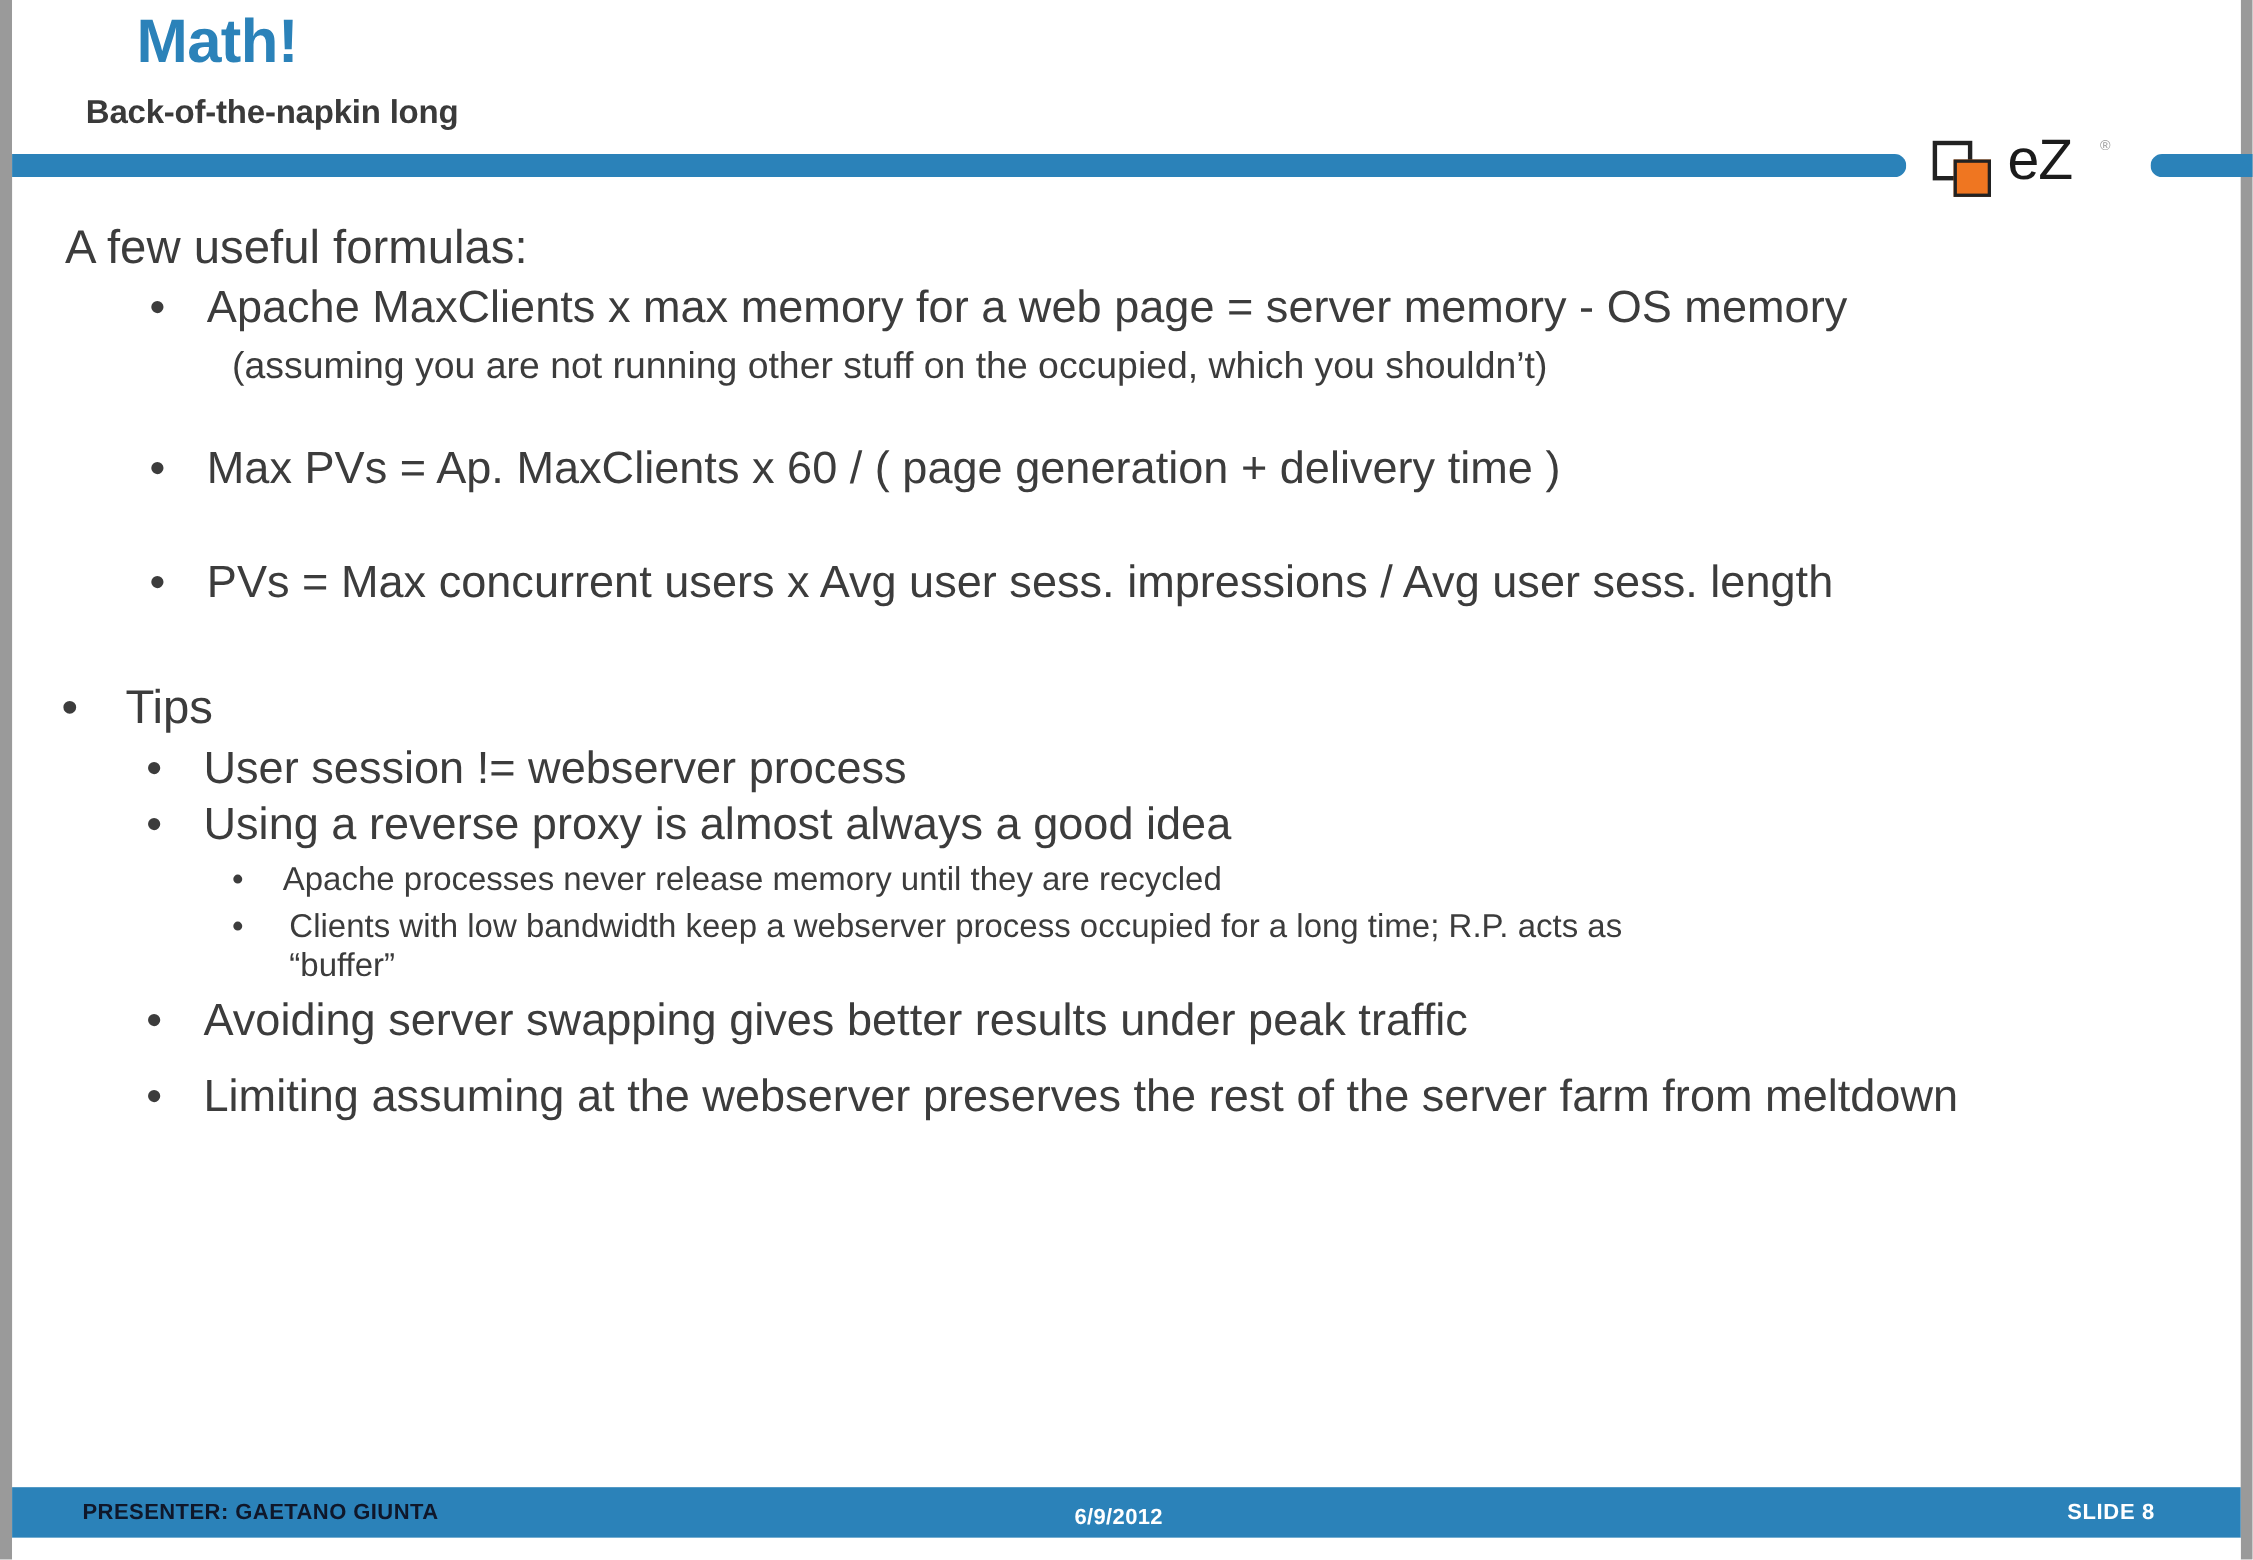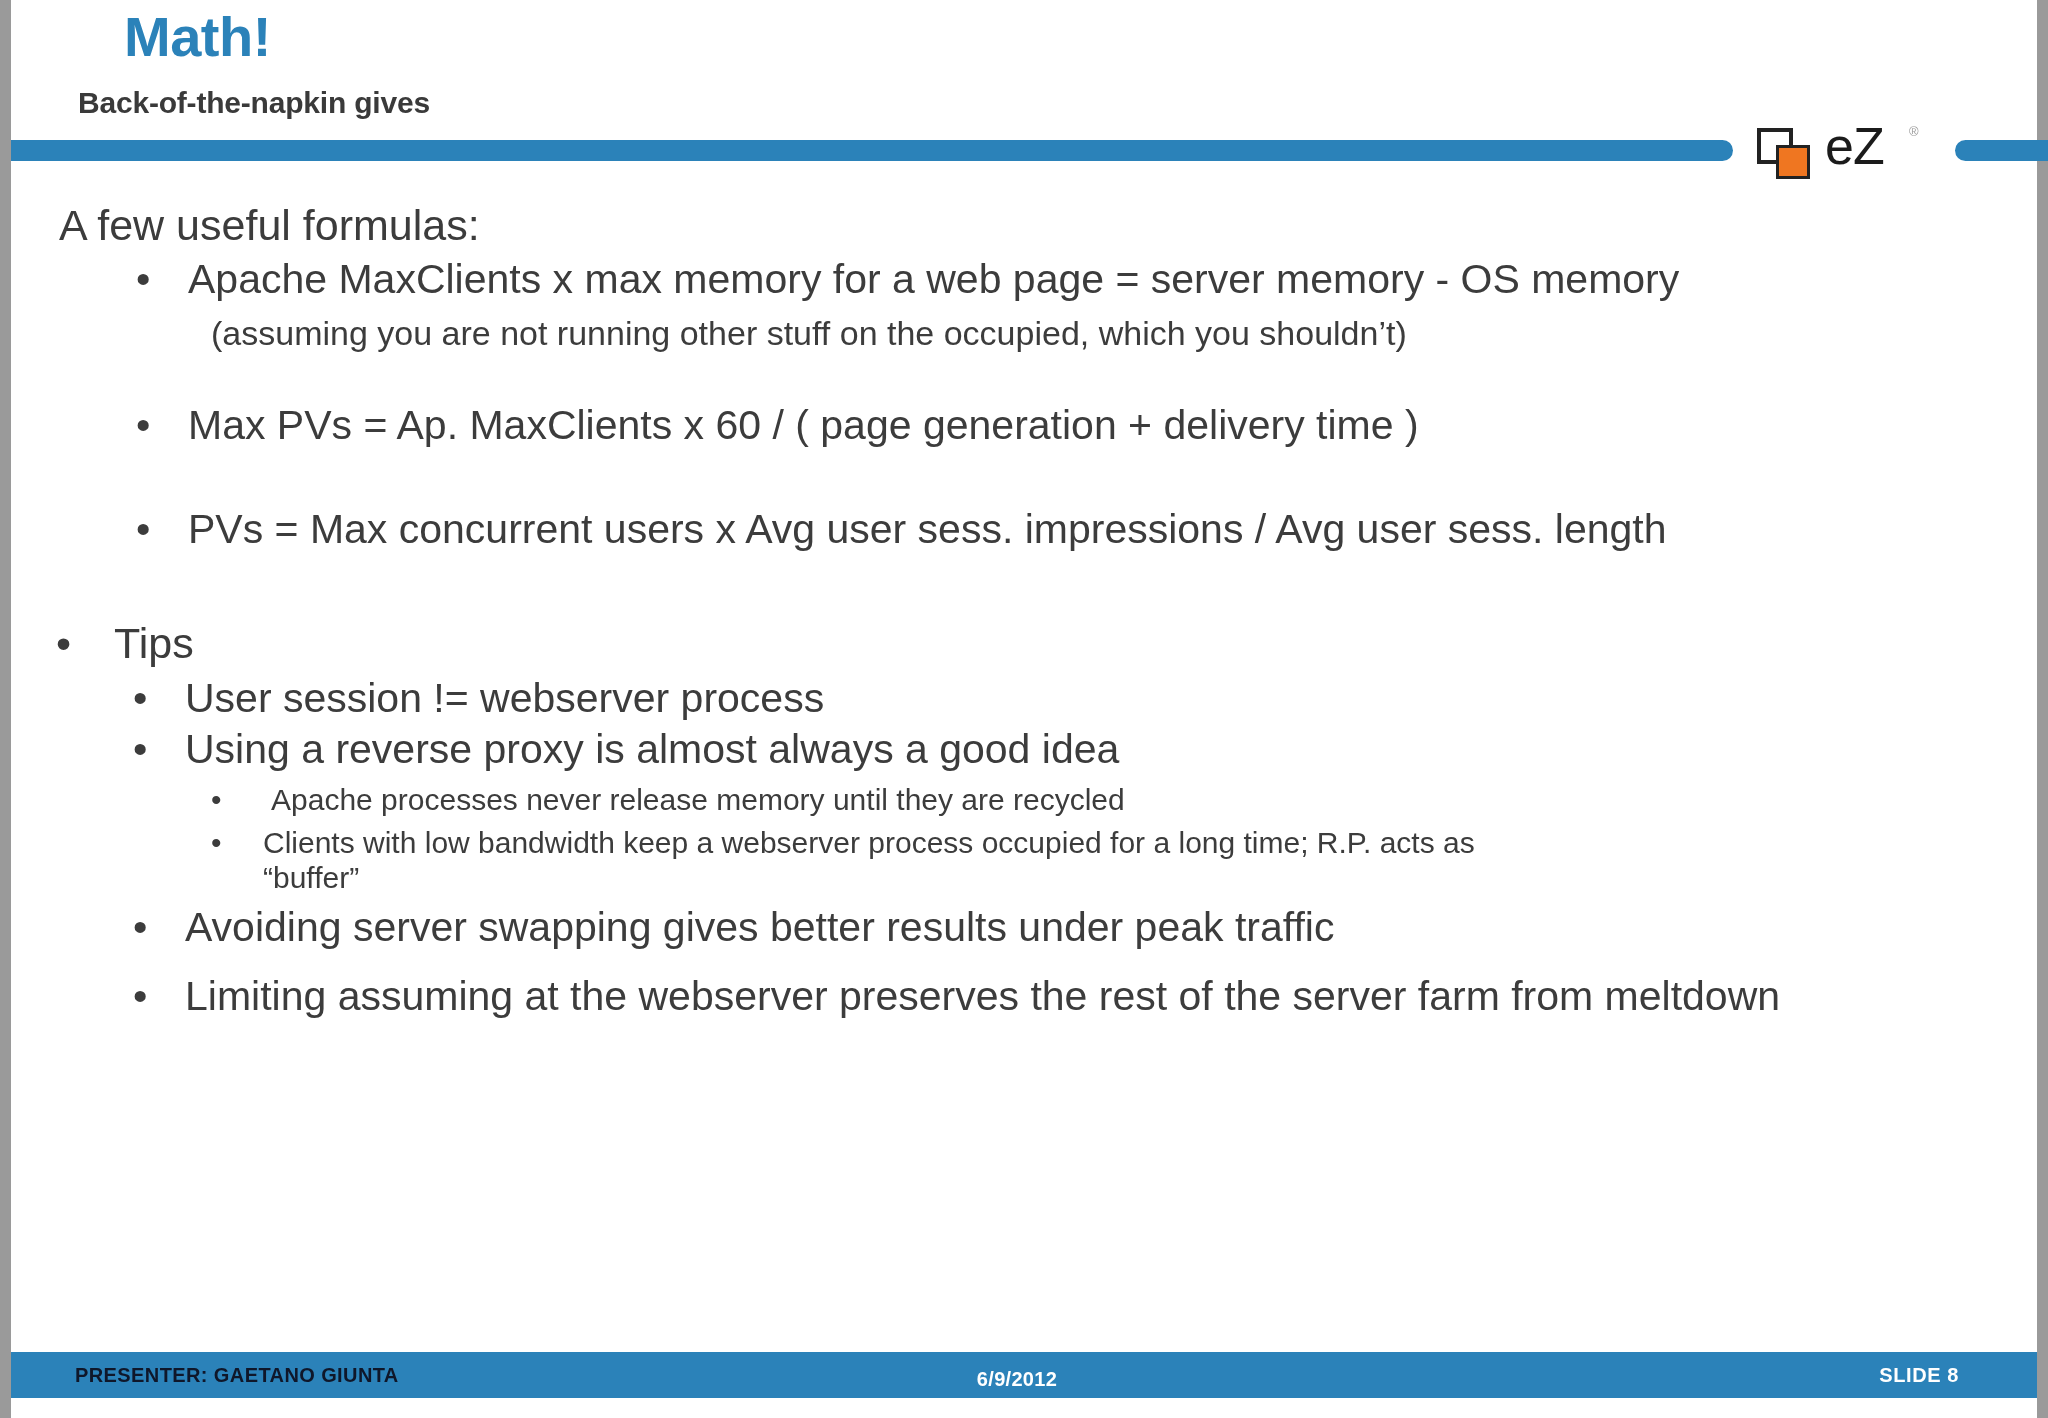--- a/index.html
+++ b/index.html
@@ -217,21 +217,21 @@
 </head>
 <body>
 
 <div class="slide">
 
   <div class="edge-strip left"></div>
   <div class="edge-strip right"></div>
 
   <div class="header">
     <div class="title">Math!</div>
-    <div class="subtitle">Back-of-the-napkin gives</div>
+    <div class="subtitle">Back-of-the-napkin long</div>
   </div>
 
   <div class="rule-main"></div>
   <div class="rule-right"></div>
 
   <div class="logo-plate">
     <div class="logo-mark">
       <div class="logo-sq-outline"></div>
       <div class="logo-sq-orange"></div>
     </div>
@@ -273,21 +273,21 @@
       <span class="txt" style="left:52px; top:0;">User session != webserver process</span>
     </div>
 
     <div class="line lvl1" style="left:122px; top:555px;">
       <span class="bullet-dot" style="left:0; top:0;">•</span>
       <span class="txt" style="left:52px; top:0;">Using a reverse proxy is almost always a good idea</span>
     </div>
 
     <div class="line lvl2" style="left:200px; top:612px;">
       <span class="bullet-dot" style="left:0; top:0;">•</span>
-      <span class="txt" style="left:60px; top:0;">Apache processes never release memory until they are recycled</span>
+      <span class="txt" style="left:46px; top:0;">Apache processes never release memory until they are recycled</span>
     </div>
 
     <div class="line lvl2 wrapper" style="left:200px; top:655px; width:1320px;">
       <span class="bullet-dot" style="left:0; top:0;">•</span>
       <span class="txt" style="left:52px; top:0; width:1268px; display:block; position:absolute;">Clients with low bandwidth keep a webserver process occupied for a long time; R.P. acts as “buffer”</span>
     </div>
 
     <div class="line lvl1" style="left:122px; top:733px;">
       <span class="bullet-dot" style="left:0; top:0;">•</span>
       <span class="txt" style="left:52px; top:0;">Avoiding server swapping gives better results under peak traffic</span>

